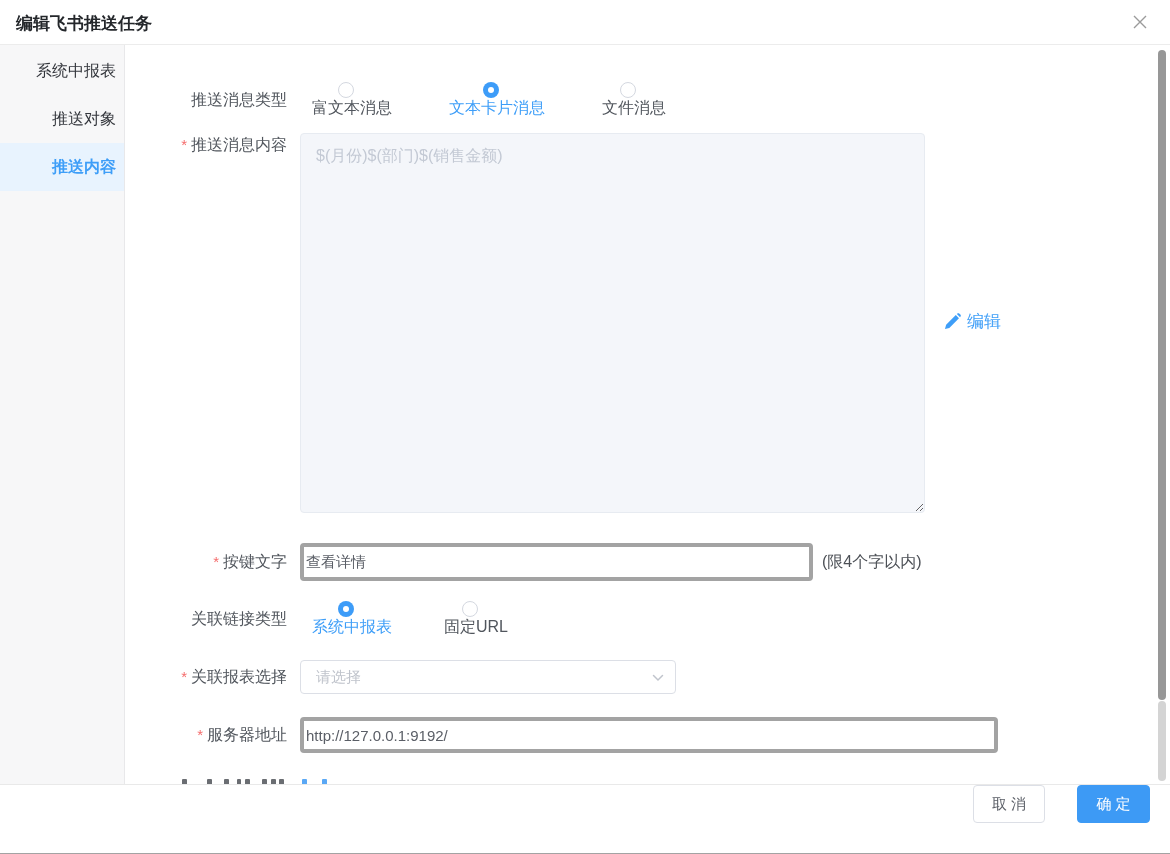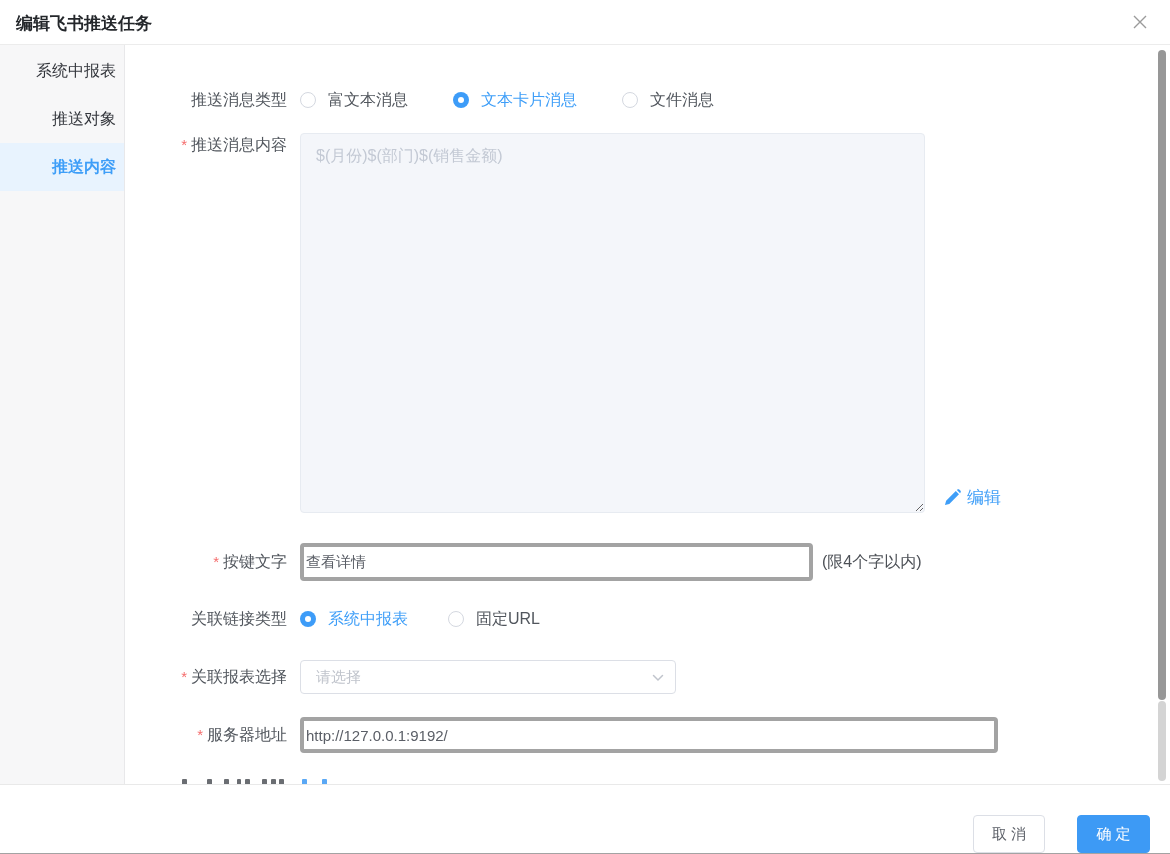--- a/index.html
+++ b/index.html
@@ -27,31 +27,31 @@
   .row-field { margin-left:13px; display:flex; align-items:center; }
 
   .row-msgtype { height:24px; margin-bottom:21px; }
   .row-content { align-items:flex-start; margin-bottom:30px; }
   .row-btntext { margin-bottom:26px; }
   .row-linktype { height:24px; margin-bottom:29px; }
   .row-report { margin-bottom:23px; }
   .row-server { margin-bottom:26px; }
 
   
-  .radio { display:inline-flex; align-items:center; cursor:pointer; margin-right:45px; }
+  .radio { display:inline-flex; align-items:center; cursor:pointer; margin-right:45px;flex-direction:column; }
   .radio:last-child { margin-right:0; }
   .rdot { position:relative; width:16px; height:16px; border-radius:50%; border:1px solid #d4d8e0; background:#fff; display:inline-block; }
   .rdot.on { border:none; background:#3d9cf8; }
   .rdot.on::after { content:""; position:absolute; left:5px; top:5px; width:6px; height:6px; border-radius:50%; background:#fff; }
   .rlabel { margin-left:12px; font-size:16px; color:#51565d; }
   .rlabel.on { color:#3e9ef8; }
   .row-linktype .radio { margin-right:40px; }
 
   
-  .content-wrap { align-items:flex-end; display:flex; }
+  .content-wrap { align-items:center; display:flex; }
   textarea.msg-content { width:625px; height:380px; background:#f4f6fa; border:1px solid #e7ebf1; border-radius:4px; padding:12px 15px; font-size:16px; color:#51565d; resize:both; outline:none; font-family:"Liberation Sans","DejaVu Sans",sans-serif; }
   textarea.msg-content::placeholder { color:#c3c9d4; }
   .edit-link { margin-left:19px; margin-bottom:4px; display:inline-flex; align-items:center; color:#3e9ef8; font-size:17px; cursor:pointer; }
   .edit-link svg { margin-right:6px; }
 
   
   .txt-input { height:38px; border:4px solid #a3a3a3; border-radius:4px; padding:0 2px; font-size:15px; color:#5a5e66; outline:none; background:#fff; font-family:"Liberation Sans","DejaVu Sans",sans-serif; }
   .input-btntext { width:513px; }
   .input-server { width:698px; height:36px; }
   .hint { margin-left:9px; font-size:16px; color:#4c5056; white-space:nowrap; }
@@ -65,21 +65,21 @@
   .clipped-row { position:relative; height:8px; overflow:hidden; }
   .clipped-row i { position:absolute; top:0; height:6px; width:5px; background:#6a6d72; border-radius:1px; }
   .clipped-row i.b { background:#5aa8f5; }
 
   
   .scrollbar { position:absolute; top:5px; right:4px; width:8px; height:730px; }
   .sb-thumb { width:8px; height:650px; background:#979797; border-radius:4px; }
   .sb-track-rest { width:8px; height:80px; background:#d4d4d4; border-radius:4px; margin-top:1px; }
 
   
-  .footer { height:69px; border-top:1px solid #e9e9e9; display:flex; justify-content:flex-end; align-items:flex-end; padding-right:20px; background:#fff; }
+  .footer { height:69px; border-top:1px solid #e9e9e9; display:flex; justify-content:flex-end; align-items:flex-start; padding-right:20px; background:#fff; }
   .btn { height:38px; border-radius:4px; font-size:15px; cursor:pointer; font-family:"Liberation Sans","DejaVu Sans",sans-serif; }
   .btn-cancel { width:72px; background:#fff; border:1px solid #dcdfe6; color:#5a5e66; }
   .btn-confirm { width:73px; background:#3d9af5; border:1px solid #3d9af5; color:#fff; margin-left:32px; }
 </style>
 </head>
 <body>
 
 <div class="dialog">
 
   <div class="header">

